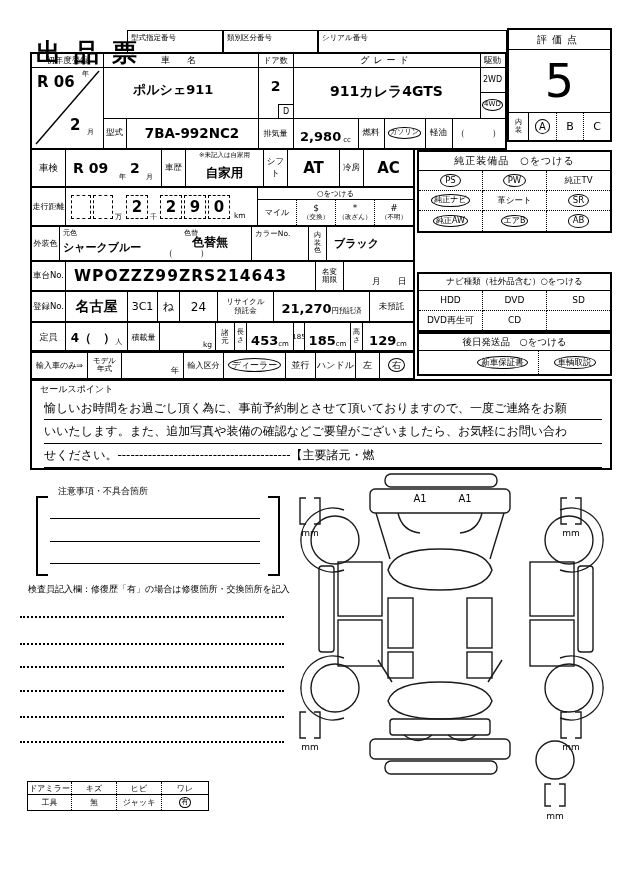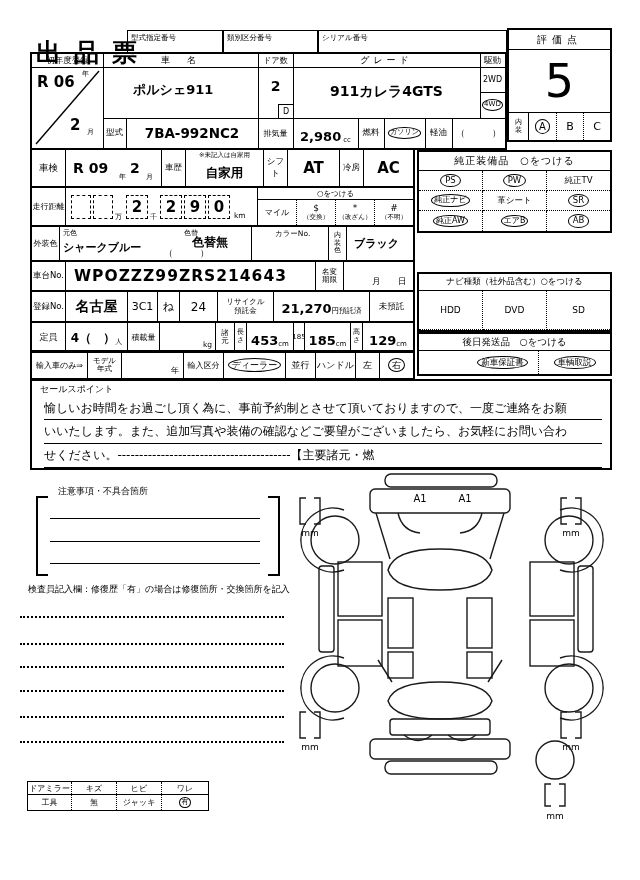--- a/index.html
+++ b/index.html
@@ -167,21 +167,21 @@
 
   <div class="a bd row" style="left:30px;top:225px;width:385px;height:37px;">
     <div class="c cr t8" style="width:28px;text-align:right;">外装色</div>
     <div class="cr" style="width:192px;position:relative;">
       <span class="a t7" style="left:3px;top:1px;">元色</span>
       <span class="a b t11" style="left:3px;top:13px;">シャークブルー</span>
       <span class="a t7" style="left:124px;top:1px;">色替</span>
       <span class="a b t12" style="left:132px;top:7px;">色替無</span>
       <span class="a t9" style="left:104px;top:20px;">（　　　）</span>
     </div>
-    <div class="cr t75" style="width:57px;padding:2px 0 0 3px;margin-left:20px;">カラーNo.</div>
+    <div class="cr t75" style="width:57px;padding:2px 0 0 3px;">カラーNo.</div>
     <div class="c cr pre t7" style="width:18px;">内
 装
 色</div>
     <div class="b t11" style="flex:1;display:flex;align-items:center;padding-left:7px;">ブラック</div>
   </div>
 
   <div class="a bd row" style="left:30px;top:260px;width:385px;height:32px;">
     <div class="c cr t85" style="width:34px;">車台No.</div>
     <div class="cr b" style="width:250px;display:flex;align-items:center;padding-left:8px;font-size:15.5px;letter-spacing:1px;">WPOZZZ99ZRS214643</div>
     <div class="c cr pre t75" style="width:28px;">名変
@@ -297,20 +297,25 @@
     </div>
   </div>
 
 
   <div class="a bd colf" style="left:417px;top:272px;width:195px;height:60px;">
     <div class="c cb t85" style="height:17px;">ナビ種類（社外品含む）○をつける</div>
     <div class="row" style="flex:1;">
       <div class="c crd cbd t9" style="flex:1;">HDD</div>
       <div class="c crd cbd t9" style="flex:1;">DVD</div>
       <div class="c cbd t9" style="flex:1;">SD</div>
+    </div>
+    <div class="row" style="flex:1;">
+      <div class="c crd t9" style="flex:1;">DVD再生可</div>
+      <div class="c crd t9" style="flex:1;">CD</div>
+      <div class="c t9" style="flex:1;"></div>
     </div>
   </div>
 
   <div class="a bd colf" style="left:417px;top:332px;width:195px;height:44px;">
     <div class="c cb t95" style="height:17px;">後日発送品　○をつける</div>
     <div class="row" style="flex:1;">
       <div class="c crd" style="flex:1;margin-left:48px;">
           <span class="circ" style="font-size:8.5px;padding:0 3px;">新車保証書</span>
         </div>
       <div class="c" style="flex:1;">

